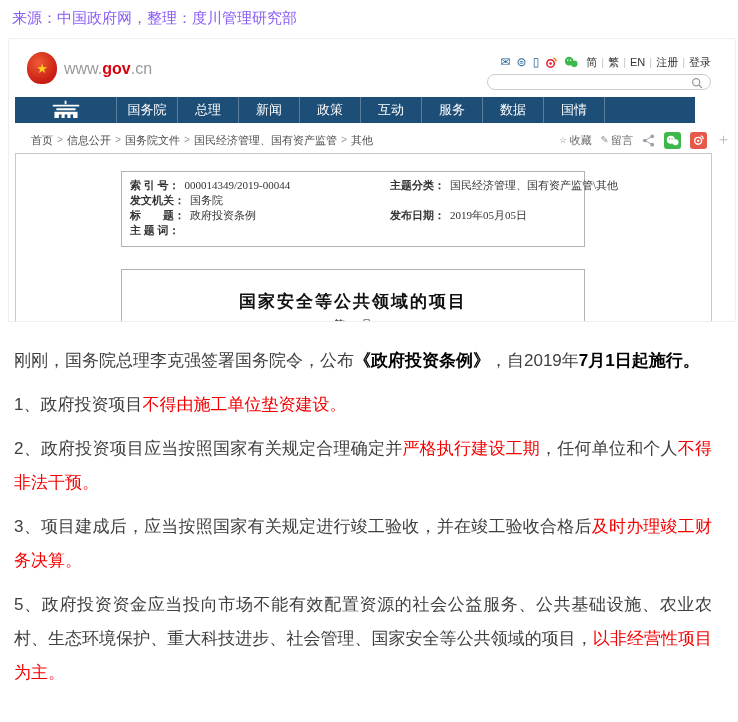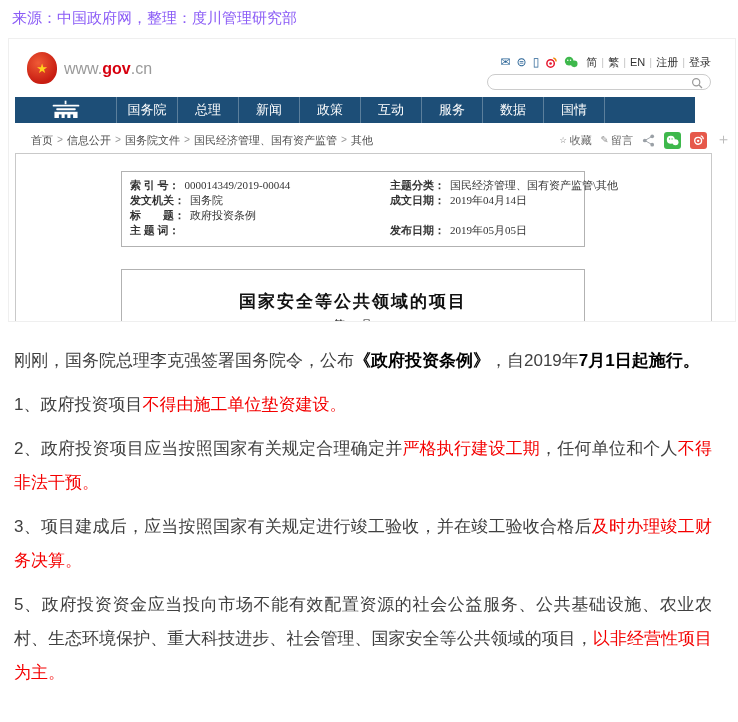--- a/index.html
+++ b/index.html
@@ -229,21 +229,20 @@
     <div class="content-box">
       <div class="info-box">
         <div class="info-col left" id="info-left">
             <div class="info-row"><span class="lbl">索 引 号：</span><span class="val">000014349/2019-00044</span></div>
             <div class="info-row"><span class="lbl">发文机关：</span><span class="val">国务院</span></div>
             <div class="info-row"><span class="lbl">标　　题：</span><span class="val">政府投资条例</span></div>
             <div class="info-row"><span class="lbl">主 题 词：</span><span class="val"></span></div>
           </div>
         <div class="info-col right" id="info-right">
             <div class="info-row"><span class="lbl">主题分类：</span><span class="val">国民经济管理、国有资产监管\其他</span></div>
-            <div class="info-row"><span class="lbl">成文日期：</span><span class="val">2019年04月14日</span></div>
             <div class="info-row"><span class="lbl"></span><span class="val"></span></div>
             <div class="info-row"><span class="lbl">发布日期：</span><span class="val">2019年05月05日</span></div>
             <div class="info-row"><span class="lbl"></span><span class="val"></span></div>
           </div>
       </div>
       <div class="decree-box">
         <div class="decree-title">国家安全等公共领域的项目</div>
         <div class="decree-number">第712号</div>
       </div>
     </div>

